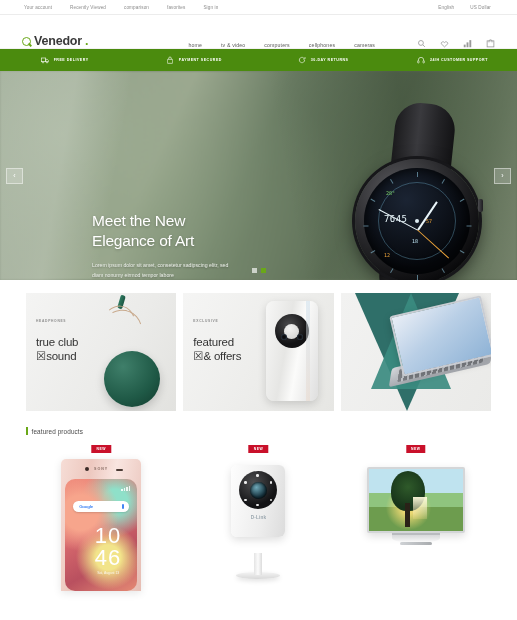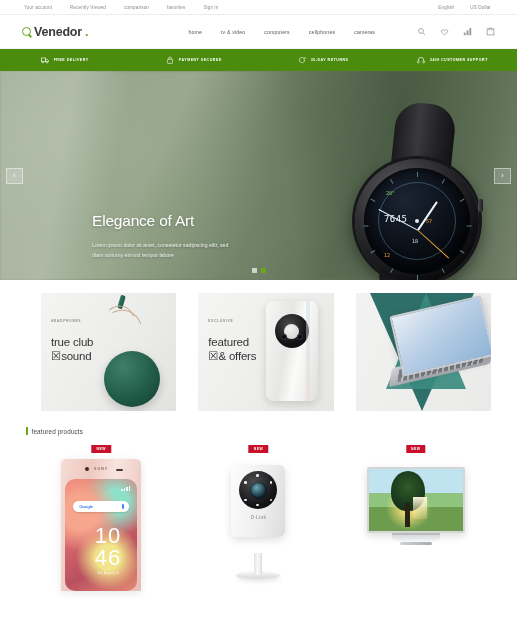--- a/index.html
+++ b/index.html
@@ -22,21 +22,21 @@
   .topbar-left { display: flex; gap: 18px; margin-left: 8px; }
   .topbar-right { margin-left: auto; display: flex; gap: 16px; margin-right: 10px; }
   .topbar a {
     font-size: 4.6px; color: #8c8c8c; text-decoration: none;
     letter-spacing: .12px; white-space: nowrap;
   }
 
   
   .header {
     height: 34px;
-    display: flex; align-items: center;
+    display: flex; align-items: flex-end;
     padding: 0 18px;
     background: #fff;
     border-bottom: 1px solid #f2f2f2;
   }
   .logo { display: flex; align-items: center; gap: 3px; margin-left: 4px; }
   .logo-mark {
     width: 9px; height: 9px; border: 1.6px solid #6aa818;
     border-radius: 50%; position: relative;
   }
   .logo-mark::after {
@@ -172,21 +172,20 @@
   .dot { width: 5px; height: 5px; background: rgba(255,255,255,.65); cursor: pointer; }
   .dot.active { background: #6aa818; }
 
   
   .promos {
     display: flex; gap: 7px; padding: 13px 26px 0 26px; background: #fff;
   }
   .promo {
     position: relative; flex: 1; height: 118px; overflow: hidden;
     background: #f0f0ef;
-    margin-left: 15px;
   }
   .promo-txt { position: absolute; left: 10px; top: 26px; z-index: 3; }
   .promo-kicker {
     font-size: 3.3px; letter-spacing: .7px; color: #8d8d8d;
     font-weight: 700; text-transform: uppercase;
   }
   .promo-title {
     margin-top: 12px; font-size: 11.5px; line-height: 14px;
     color: #343434; font-weight: 400; letter-spacing: -.2px;
   }
@@ -558,20 +557,21 @@
         <div class="hand-h"></div>
         <div class="hand-s"></div>
         <div class="pivot"></div>
       </div>
     </div>
     <div class="crown"></div>
   </div>
 
   <div class="hero-content">
     <div class="hero-title">
+      <div>Meet the New</div>
       <div>Elegance of Art</div>
     </div>
     <div class="hero-sub">Lorem ipsum dolor sit amet, consetetur sadipscing elitr, sed diam nonumy eirmod tempor labore</div>
 
   </div>
 
   <div class="hero-arrow left">‹</div>
   <div class="hero-arrow right">›</div>
 
   <div class="hero-dots">

